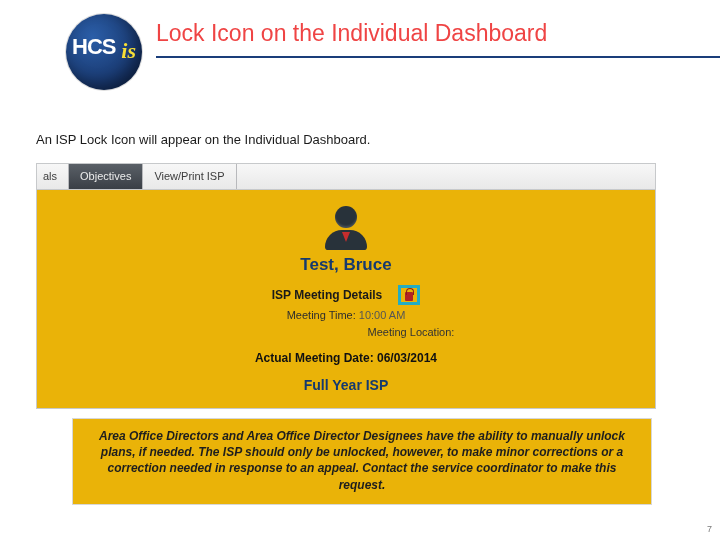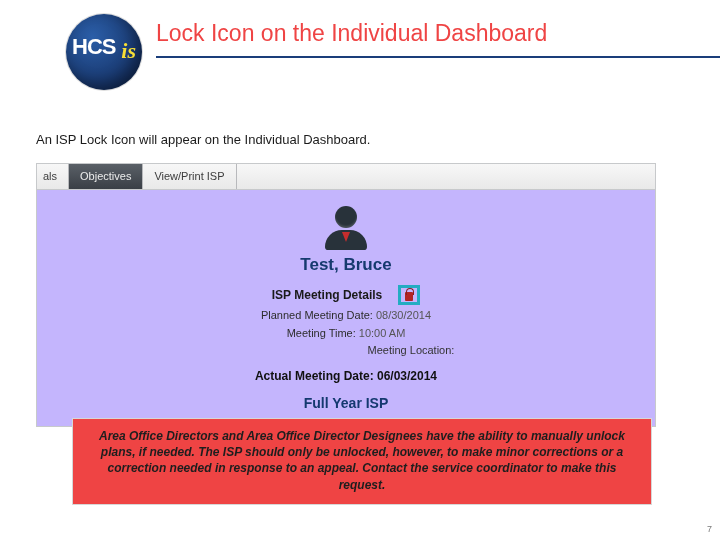--- a/index.html
+++ b/index.html
@@ -48,21 +48,21 @@
   .intro {
     margin: 42px 0 13px 36px;
     font: 400 13px/1.3 Arial;
     color: #1b1b1b;
   }
 
   .shot {
     margin: 14px 0 0 36px;
     width: 620px;
     border: 1px solid #c7c9cb;
-    background: #c4b5fd;
+    background: #eab308;
     position: relative;
   }
   .tabs {
     height: 26px;
     border-bottom: 1px solid #c7c9cb;
     display: flex;
     align-items: stretch;
     background: linear-gradient(#f7f7f7, #e9e9e9);
     font: 400 11px/1 Arial;
   }
@@ -153,21 +153,21 @@
   }
   .full-year {
     margin-top: 14px;
     font: 700 14px/1 Arial; color: #14396f;
   }
 
   .note-box {
     position: absolute;
     left: 72px; top: 418px;
     width: 580px;
-    background: #ef4444;
+    background: #eab308;
     border: 1px solid #d7d7d7;
     padding: 9px 10px 11px 10px;
     font: italic 700 12px/1.35 Arial;
     text-align: center;
     color: #1e1e1e;
   }
   .page-num {
     position: absolute; right: 8px; bottom: 6px;
     font: 400 9px/1 Arial; color: #7a7a7a;
   }
@@ -203,24 +203,20 @@
     <div class="ind-name">Test, Bruce</div>
 
     <div class="isp-row">
       <span>ISP Meeting Details</span>
       <span class="lock-box">
         <span class="lock"></span>
       </span>
     </div>
 
     <div class="kv">
-      <span class="lbl">Planned Meeting Date:</span>
-      <span>08/30/2014</span>
-    </div>
-    <div class="kv">
       <span class="lbl">Meeting Time:</span>
       <span>10:00 AM</span>
     </div>
 
     <div class="loc-row">
       <span>Meeting Location:</span>
     </div>
 
     <div class="actual">
       <span>Actual Meeting Date:</span>

